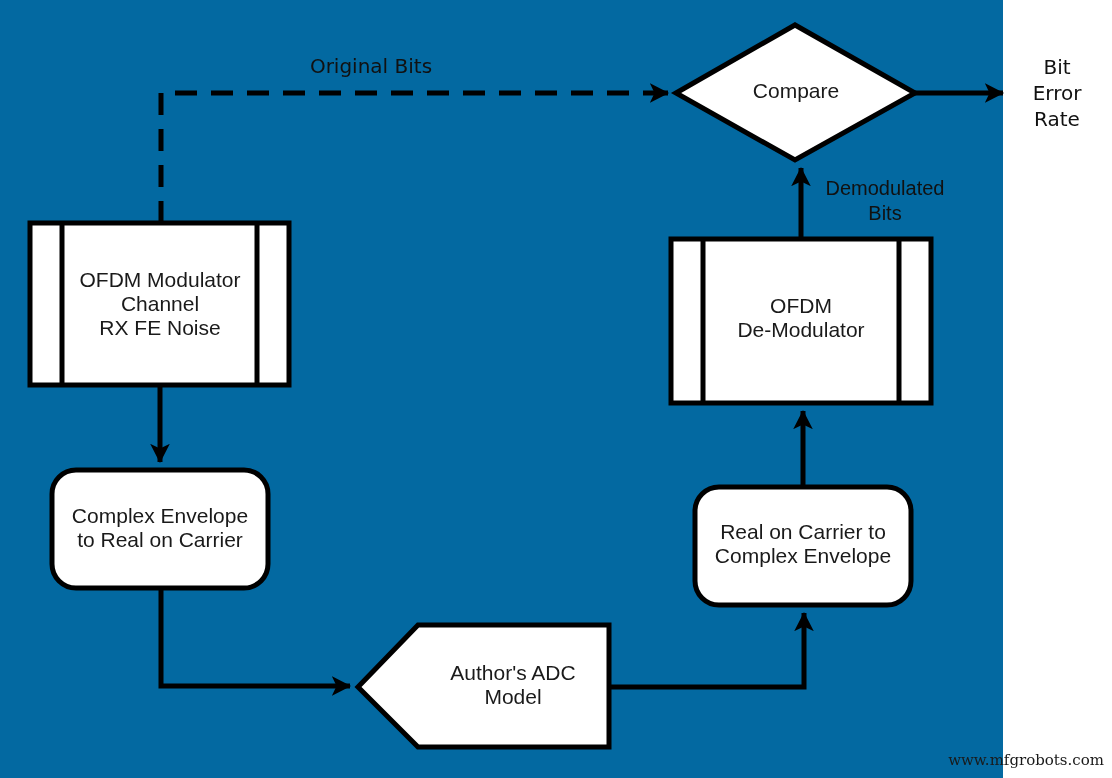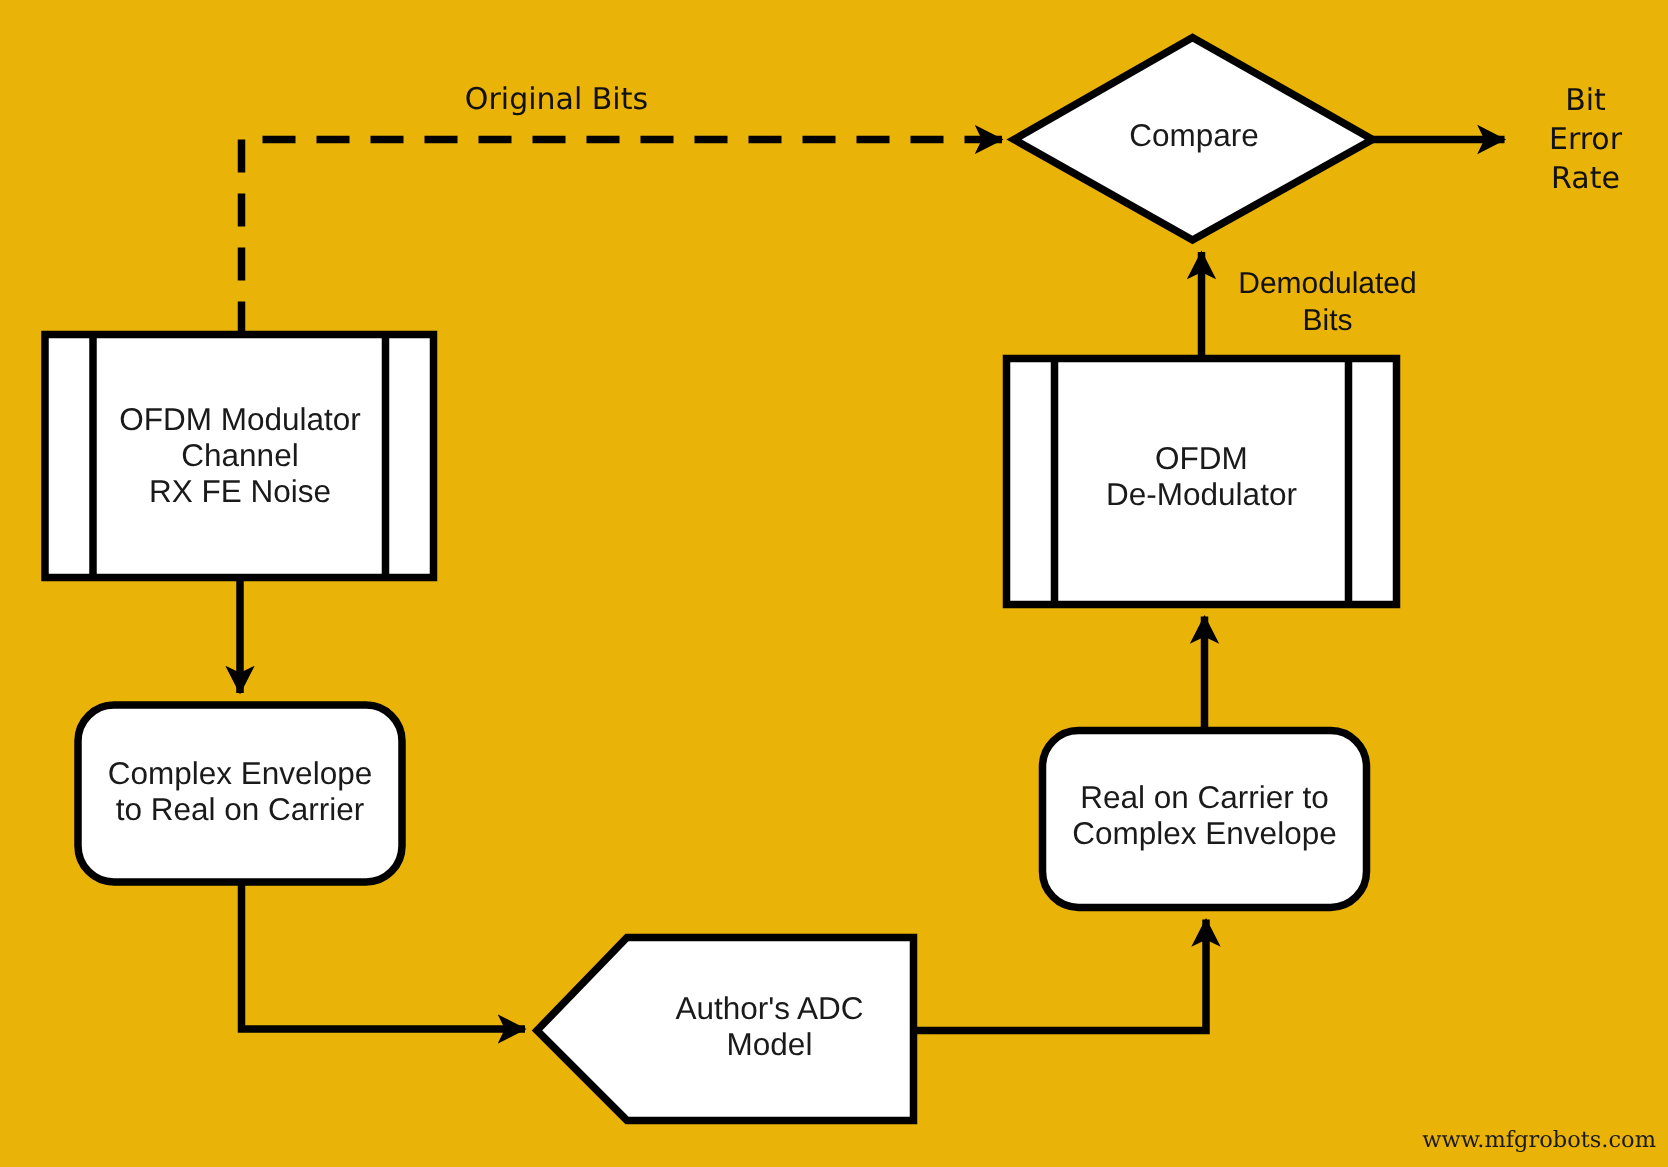--- a/index.html
+++ b/index.html
@@ -9,23 +9,23 @@
     background: #ffffff;
   }
   body {
     width: 1112px;
     height: 778px;
     font-family: "Liberation Sans", sans-serif;
     overflow: hidden;
   }
   #diagram-root {
     position: relative;
-    width: 1112px;
+    width: 1003px;
     height: 778px;
-    background: #eab308;
+    background: #0369a1;
   }
   svg#flow {
     display: block;
     width: 1112px;
     height: 778px;
   }
   .shape {
     fill: #ffffff;
     stroke: #000000;
     stroke-width: 5;

